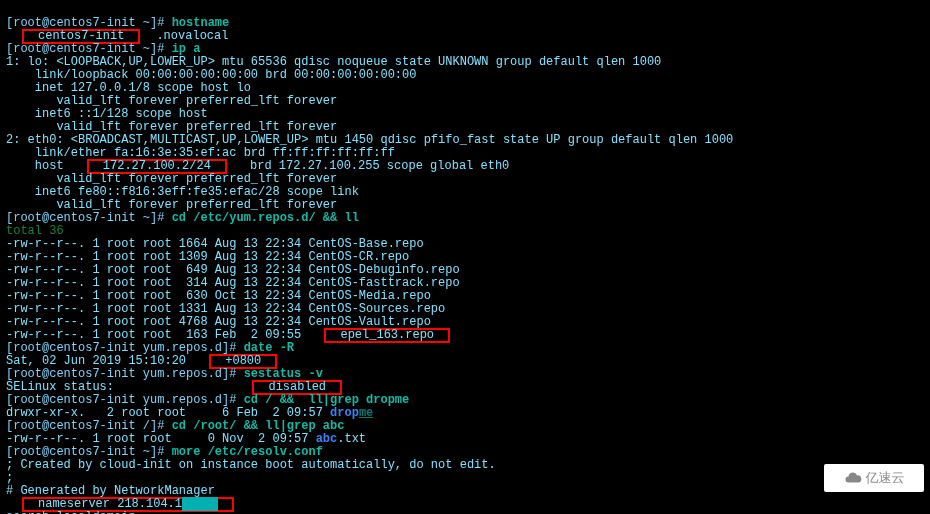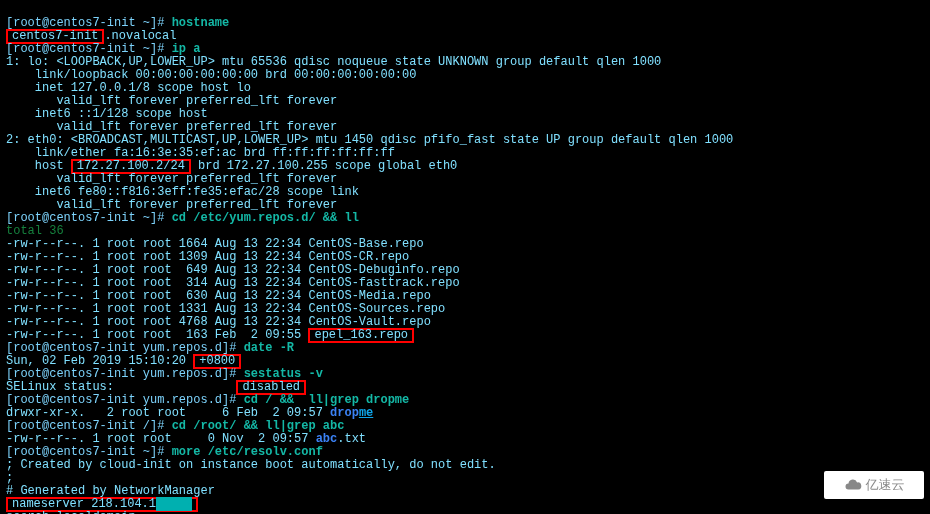--- a/index.html
+++ b/index.html
@@ -17,33 +17,33 @@
     color: #b5b5b5;
     white-space: pre;
     padding: 4px 6px;
     position: relative;
     letter-spacing: 0px;
   }
   .white  { color: #7dd3fc; }
   .bwhite { color: #14b8a6; font-weight: bold; }
   .cyan   { color: #80e0ff; }
   .gray   { color: #15803d; }
-  .bblue  { color: #0ea5e9; font-weight: bold; text-decoration: underline; }
+  .bblue  { color: #0f766e; font-weight: bold; text-decoration: underline; }
   .red    { color: #3b82f6; font-weight: bold; }
   .hl {
     border: 2px solid #ff0000;
-    padding: 0px 4px;
+    padding: 0px 14px;
     display: inline-block;
     line-height: 11px;
-    margin: -2px 0;
+    margin: -2px 16px;
   }
   .logo {
     position: absolute;
     right: 6px;
-    bottom: 15px;
+    bottom: 22px;
     width: 100px;
     height: 28px;
     background: #ffffff;
     color: #888;
     font-family: sans-serif;
     font-size: 13px;
     display: flex;
     align-items: center;
     justify-content: center;
     gap: 4px;
@@ -69,26 +69,26 @@
 <span class="cyan">    host </span><span class="hl"><span class="cyan">172.27.100.2/24</span></span><span class="cyan"> brd 172.27.100.255 scope global eth0</span>
 <span class="cyan">       valid_lft forever preferred_lft forever</span>
 <span class="cyan">    inet6 fe80::f816:3eff:fe35:efac/28 scope link </span>
 <span class="cyan">       valid_lft forever preferred_lft forever</span>
 <span class="white">[root@centos7-init ~]# </span><span class="bwhite">cd /etc/yum.repos.d/ &amp;&amp; ll</span>
 <span class="gray">total 36</span>
 <span class="cyan">-rw-r--r--. 1 root root 1664 Aug 13 22:34 CentOS-Base.repo</span>
 <span class="cyan">-rw-r--r--. 1 root root 1309 Aug 13 22:34 CentOS-CR.repo</span>
 <span class="cyan">-rw-r--r--. 1 root root  649 Aug 13 22:34 CentOS-Debuginfo.repo</span>
 <span class="cyan">-rw-r--r--. 1 root root  314 Aug 13 22:34 CentOS-fasttrack.repo</span>
-<span class="cyan">-rw-r--r--. 1 root root  630 Aug 13 22:34 CentOS-Media.repo</span>
+<span class="cyan">-rw-r--r--. 1 root root  630 Oct 13 22:34 CentOS-Media.repo</span>
 <span class="cyan">-rw-r--r--. 1 root root 1331 Aug 13 22:34 CentOS-Sources.repo</span>
 <span class="cyan">-rw-r--r--. 1 root root 4768 Aug 13 22:34 CentOS-Vault.repo</span>
 <span class="cyan">-rw-r--r--. 1 root root  163 Feb  2 09:55 </span><span class="hl"><span class="cyan">epel_163.repo</span></span>
 <span class="white">[root@centos7-init yum.repos.d]# </span><span class="bwhite">date -R</span>
-<span class="cyan">Sun, 02 Feb 2019 15:10:20 </span><span class="hl"><span class="cyan">+0800</span></span>
+<span class="cyan">Sat, 02 Jun 2019 15:10:20 </span><span class="hl"><span class="cyan">+0800</span></span>
 <span class="white">[root@centos7-init yum.repos.d]# </span><span class="bwhite">sestatus -v</span>
 <span class="cyan">SELinux status:                 </span><span class="hl"><span class="cyan">disabled</span></span>
 <span class="white">[root@centos7-init yum.repos.d]# </span><span class="bwhite">cd / &amp;&amp;  ll|grep dropme</span>
 <span class="cyan">drwxr-xr-x.   2 root root     6 Feb  2 09:57 </span><span class="red">drop</span><span class="bblue">me</span>
 <span class="white">[root@centos7-init /]# </span><span class="bwhite">cd /root/ &amp;&amp; ll|grep abc</span>
 <span class="cyan">-rw-r--r--. 1 root root     0 Nov  2 09:57 </span><span class="red">abc</span><span class="cyan">.txt</span>
 <span class="white">[root@centos7-init ~]# </span><span class="bwhite">more /etc/resolv.conf</span>
 <span class="cyan">; Created by cloud-init on instance boot automatically, do not edit.</span>
 <span class="cyan">;</span>
 <span class="cyan"># Generated by NetworkManager</span>

